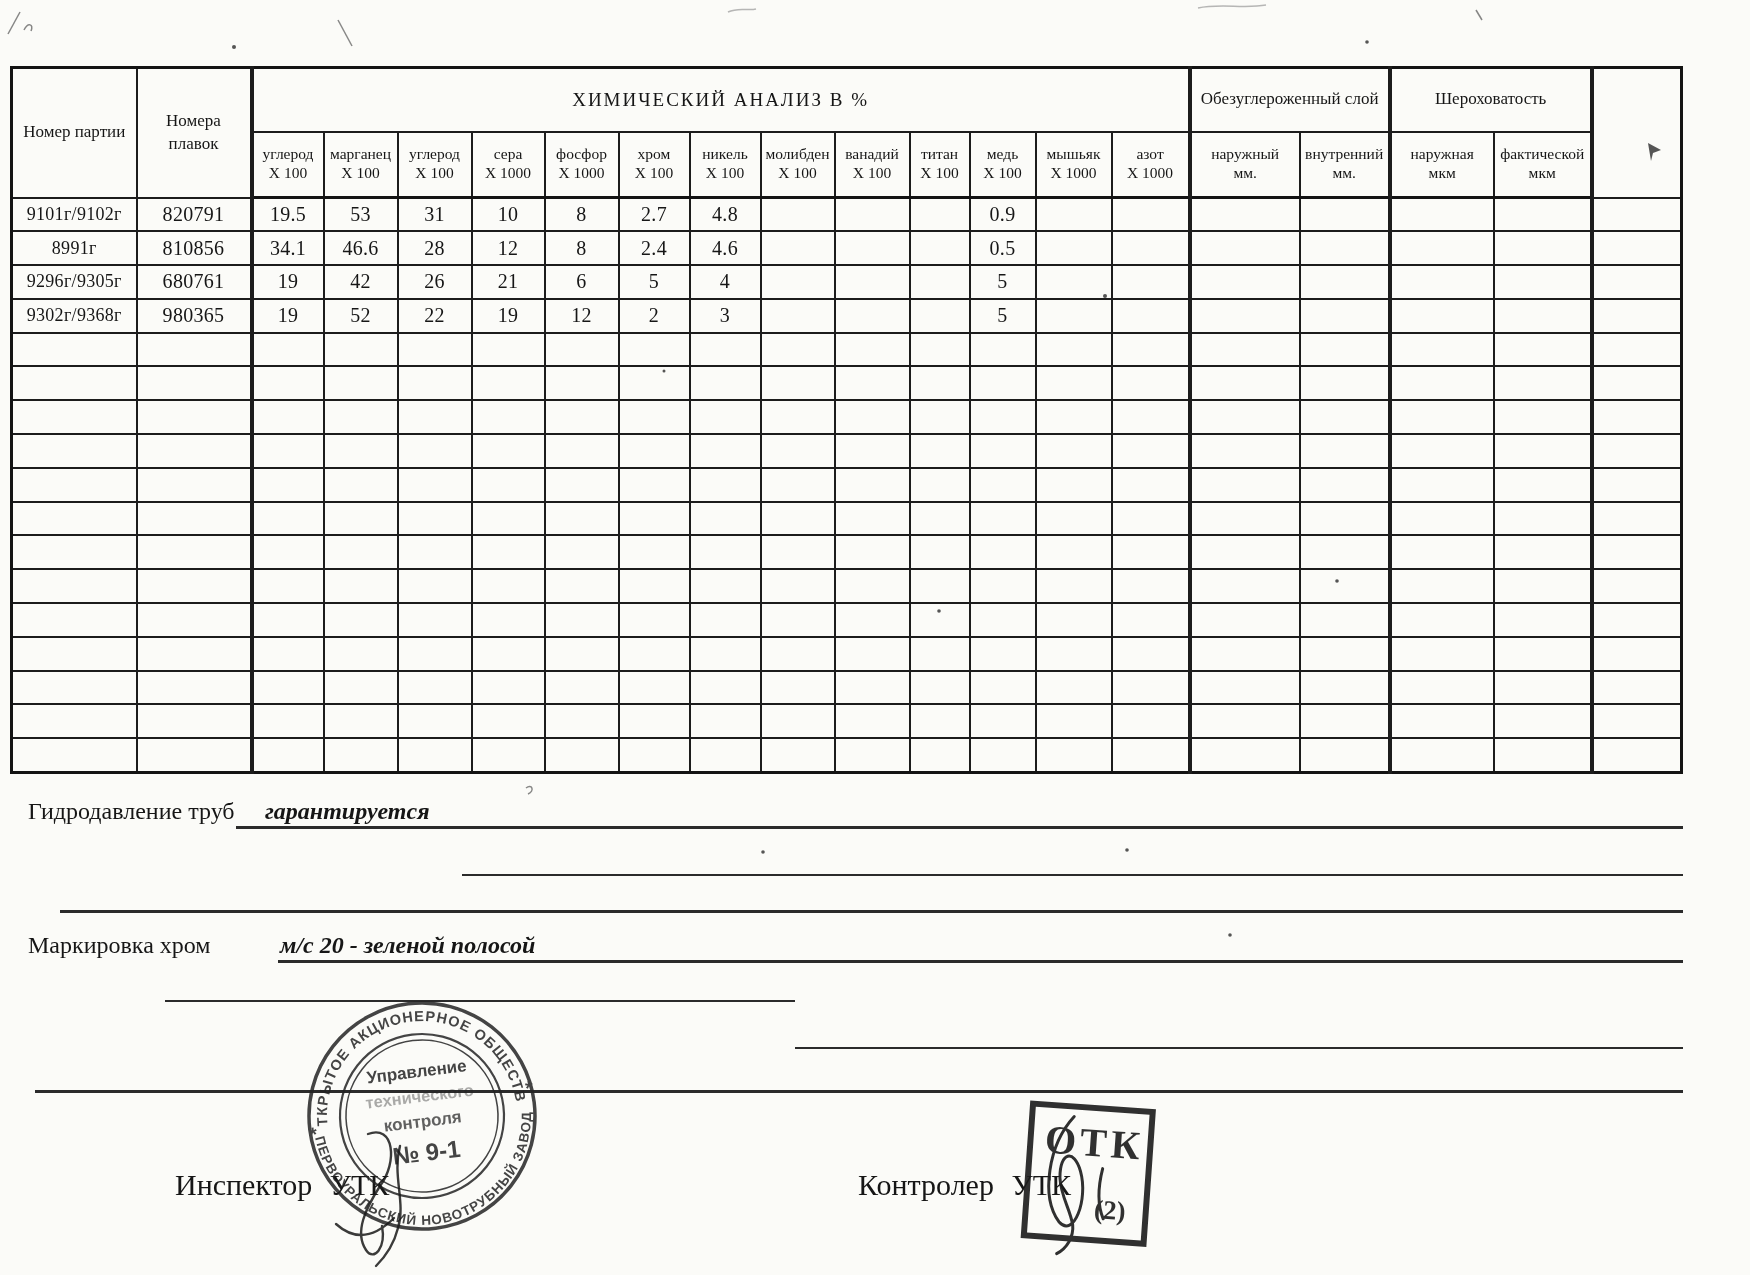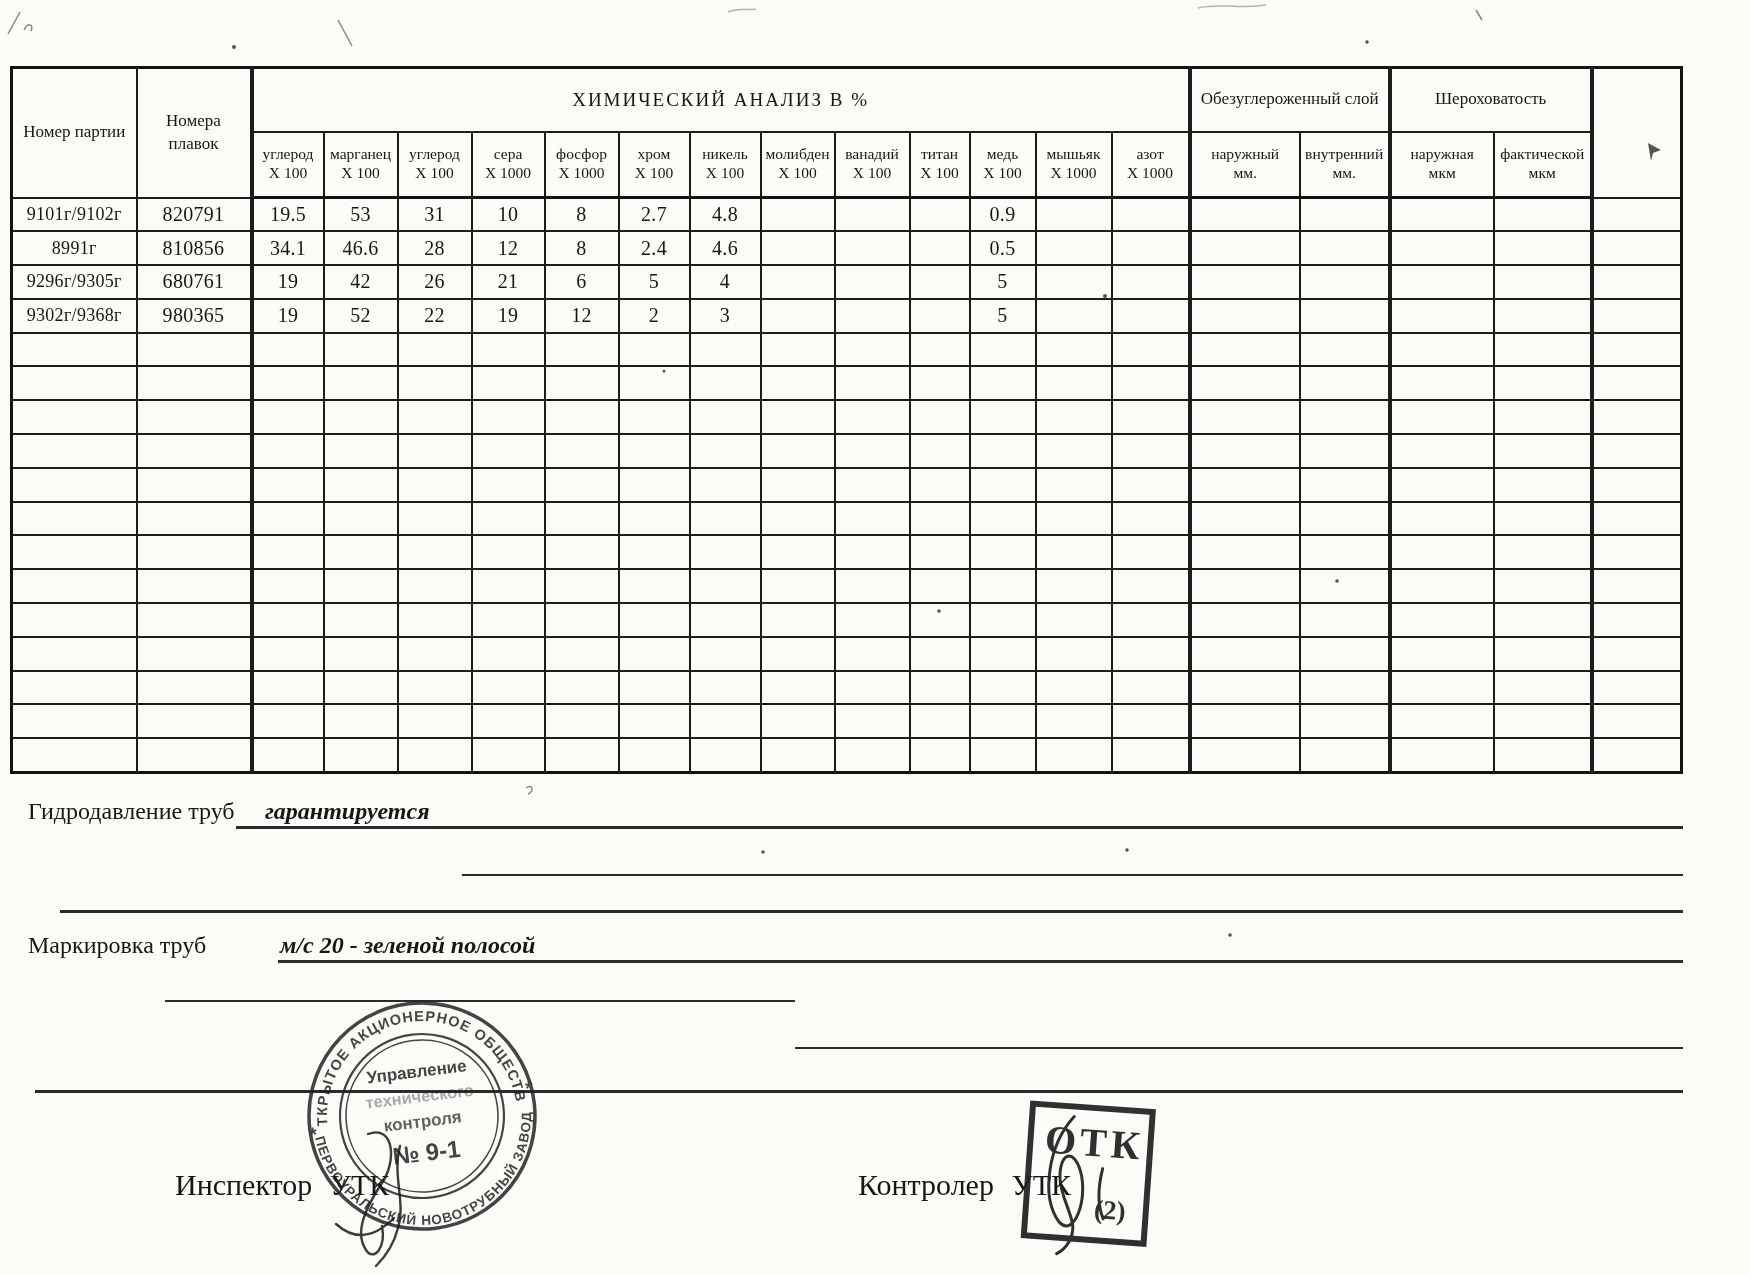--- a/index.html
+++ b/index.html
@@ -482,21 +482,21 @@
   </table>
 
   <div class="lbl" style="left:28px;top:798px">Гидродавление труб</div>
   <div class="val" style="left:265px;top:798px">гарантируется</div>
   <div class="line" style="left:236px;top:826px;width:1447px;height:3px"></div>
 
   <div class="line" style="left:462px;top:874px;width:1221px"></div>
 
   <div class="line" style="left:60px;top:910px;width:1623px;height:3px"></div>
 
-  <div class="lbl" style="left:28px;top:932px">Маркировка труб</div>
+  <div class="lbl" style="left:28px;top:932px">Маркировка хром</div>
   <div class="val" style="left:280px;top:932px">м/с 20 - зеленой полосой</div>
   <div class="line" style="left:278px;top:960px;width:1405px;height:3px"></div>
 
   <div class="line" style="left:165px;top:1000px;width:630px"></div>
   <div class="line" style="left:795px;top:1047px;width:888px"></div>
   <div class="line" style="left:35px;top:1090px;width:1648px;height:3px"></div>
 
 
   <div class="sig-label" style="left:175px;top:1168px">Инспектор УТК</div>
   <div class="sig-label" style="left:858px;top:1168px">Контролер УТК</div>

